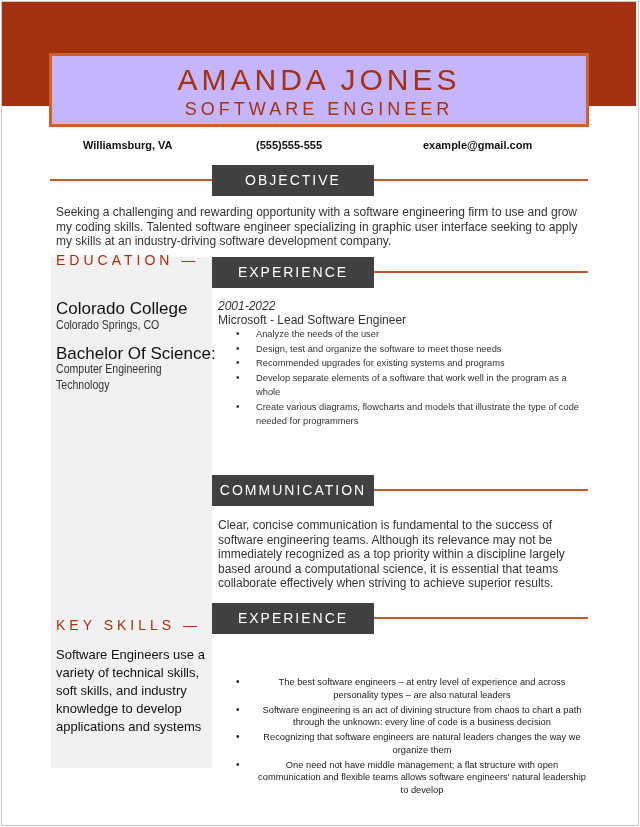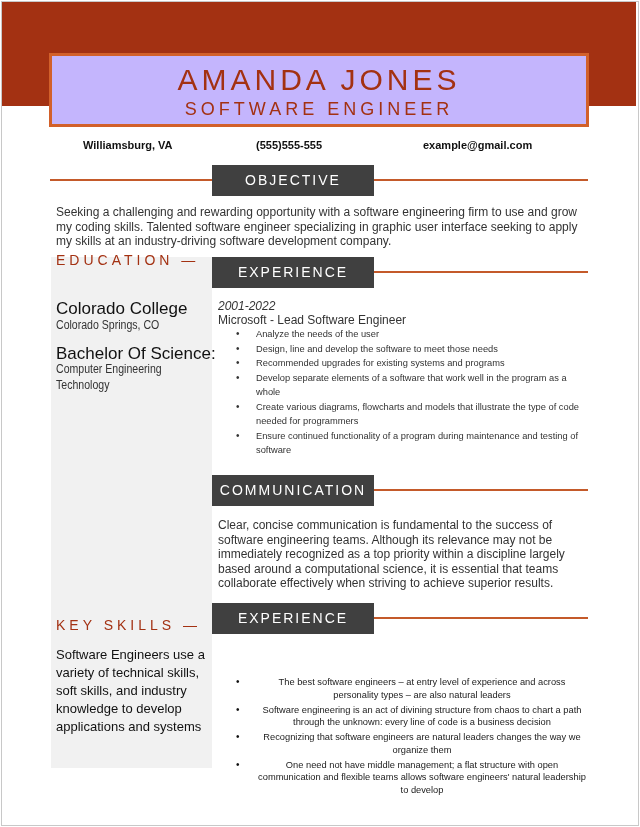--- a/index.html
+++ b/index.html
@@ -54,25 +54,24 @@
 
 <div class="side-hdr" style="top:617px;">KEY SKILLS —</div>
 <div class="skills">Software Engineers use a variety of technical skills, soft skills, and industry knowledge to develop applications and systems</div>
 
 <div class="hdr" style="top:257px;">EXPERIENCE</div>
 <div class="rule" style="left:374px; top:271px; width:214px;"></div>
 <div class="body-text" style="left:218px; top:299px; font-style:italic;">2001-2022</div>
 <div class="body-text" style="left:218px; top:313px;">Microsoft - Lead Software Engineer</div>
 <ul class="bullets" style="left:218px; top:327px; width:370px;">
   <li>Analyze the needs of the user</li>
-  <li>Design, line and develop the software to meet those needs</li>
+  <li>Design, test and organize the software to meet those needs</li>
   <li>Recommended upgrades for existing systems and programs</li>
   <li>Develop separate elements of a software that work well in the program as a whole</li>
   <li>Create various diagrams, flowcharts and models that illustrate the type of code needed for programmers</li>
-  <li>Ensure continued functionality of a program during maintenance and testing of software</li>
 </ul>
 
 <div class="hdr" style="top:475px;">COMMUNICATION</div>
 <div class="rule" style="left:374px; top:489px; width:214px;"></div>
 <div class="body-text" style="left:218px; top:518px; width:368px;">Clear, concise communication is fundamental to the success of software engineering teams. Although its relevance may not be immediately recognized as a top priority within a discipline largely based around a computational science, it is essential that teams collaborate effectively when striving to achieve superior results.</div>
 
 <div class="hdr" style="top:603px;">EXPERIENCE</div>
 <div class="rule" style="left:374px; top:617px; width:214px;"></div>
 <ul class="bullets lead" style="left:218px; top:676px; width:370px;text-align:center;">
   <li>The best software engineers – at entry level of experience and across personality types – are also natural leaders</li>

